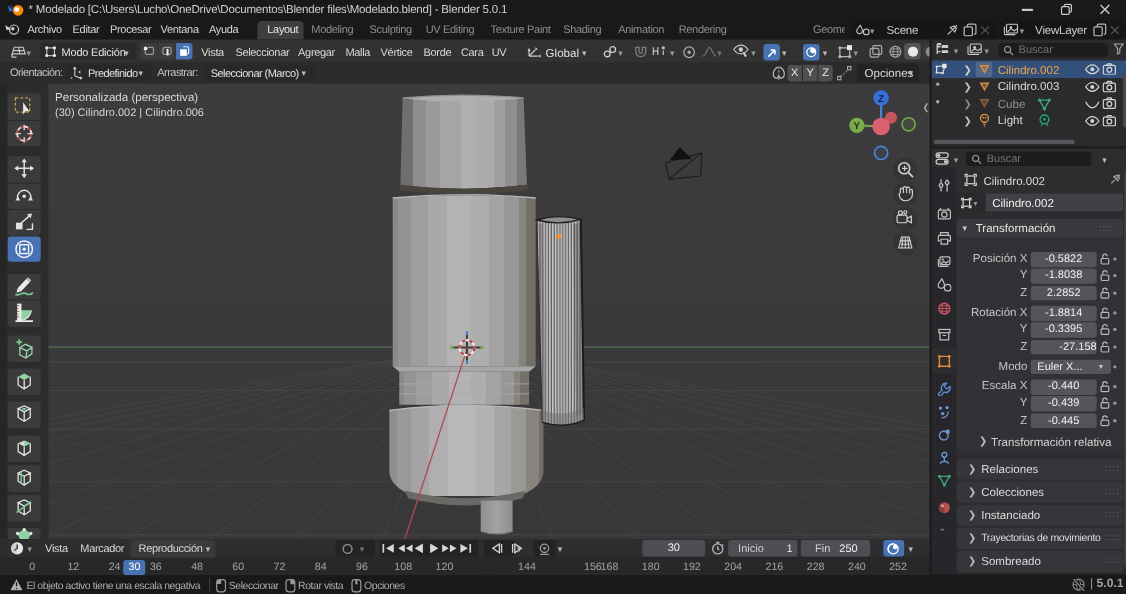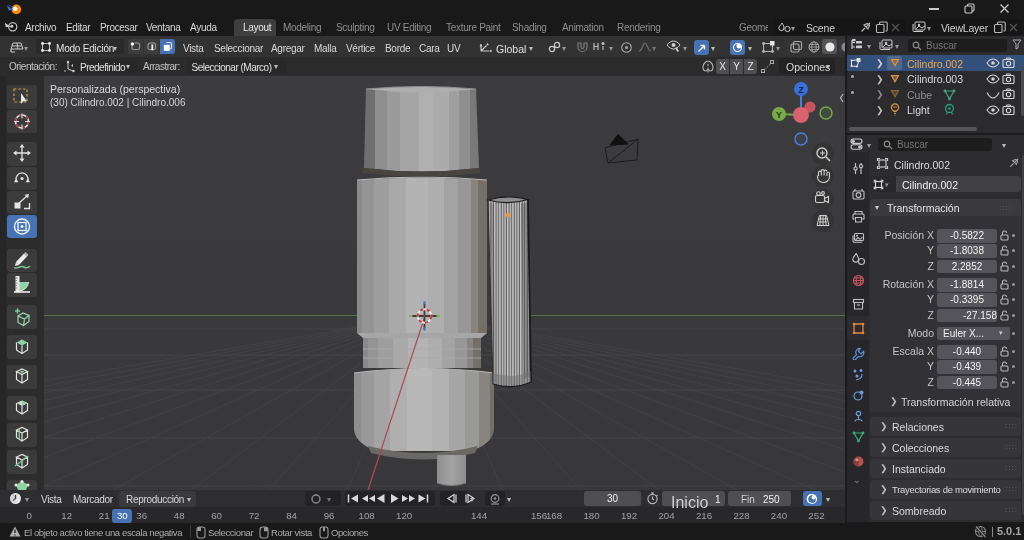--- a/index.html
+++ b/index.html
@@ -19,20 +19,21 @@
 <body>
 <div id="app">
 
 <div class="abs" style="left:0;top:0;width:1024px;height:18px;background:#191919;"></div>
 <svg class="abs" style="left:7px;top:3px;" width="15" height="12" viewBox="0 0 20 16">
   <circle cx="12.5" cy="8.5" r="6.5" fill="#ff8808"></circle>
   <circle cx="11" cy="7.5" r="3" fill="#fff"></circle>
   <path d="M1 2 L10 8 L4 3 Z" fill="#2a6fd0"></path>
   <path d="M0 3 L8 9 L2 10 Z" fill="#2a6fd0"></path>
 </svg>
+<div class="abs ttxt" style="left:26px;top:3px;">* Modelado [C:\Users\Lucho\OneDrive\Documentos\Blender files\Modelado.blend] - Blender 5.0.1</div>
 <div class="abs" style="left:929px;top:8px;width:10px;height:1.5px;background:#c8c8c8;"></div>
 <svg class="abs" style="left:964px;top:3px;" width="11" height="11" viewBox="0 0 11 11">
       <rect x="1" y="3" width="7" height="7" rx="1" fill="none" stroke="#c8c8c8" stroke-width="1.1"></rect>
       <path d="M3.5 3 V2 a1 1 0 0 1 1 -1 H9 a1 1 0 0 1 1 1 V7 a1 1 0 0 1 -1 1 H8" fill="none" stroke="#c8c8c8" stroke-width="1.1"></path>
     </svg>
 <svg class="abs" style="left:999px;top:3px;" width="11" height="11" viewBox="0 0 11 11">
       <path d="M1.5 1.5 L9.5 9.5 M9.5 1.5 L1.5 9.5" stroke="#c8c8c8" stroke-width="1.3"></path>
     </svg>
 
 <div class="abs" style="left:0;top:18px;width:1024px;height:18px;background:#191919;"></div>
@@ -885,36 +886,36 @@
       <circle cx="6" cy="5.5" r="1.2" fill="#9a9a9a"></circle>
       <path d="M2 11 h8" stroke="#9a9a9a" stroke-width="1.1"></path>
     </svg>
 <div class="abs" style="left:507px;top:495px;color:#bbb;font-size:8px;">▾</div>
 <div class="abs" style="left:584px;top:491px;width:57px;height:15px;background:#4f4f53;border-radius:3px;color:#f0f0f0;font-size:10px;text-align:center;line-height:15px;">30</div>
 <svg class="abs" style="left:646px;top:492px;" width="13" height="13" viewBox="0 0 13 13">
       <circle cx="6.5" cy="7" r="4.6" fill="none" stroke="#b5b5b5" stroke-width="1.2"></circle>
       <path d="M6.5 4.5 V7 L8 8 M5 1 h3 M6.5 1 v1.5 M10.5 3 l1 1" stroke="#b5b5b5" stroke-width="1.2" fill="none"></path>
     </svg>
 <div class="abs" style="left:662px;top:491px;width:63px;height:15px;background:#4f4f53;border-radius:3px;"></div>
-<div class="abs" style="left:671px;top:493.5px;color:#cfcfcf;font-size:16px;">Inicio</div>
+<div class="abs" style="left:671px;top:493.5px;color:#cfcfcf;font-size:10px;">Inicio</div>
 <div class="abs" style="left:715px;top:493.5px;color:#f0f0f0;font-size:10px;">1</div>
 <div class="abs" style="left:728px;top:491px;width:63px;height:15px;background:#4f4f53;border-radius:3px;"></div>
 <div class="abs" style="left:741px;top:493.5px;color:#cfcfcf;font-size:10px;text-align:right;">Fin</div>
 <div class="abs" style="left:763px;top:493.5px;color:#f0f0f0;font-size:10px;">250</div>
 <div class="abs" style="left:803px;top:491px;width:19px;height:15px;background:#4772b3;border-radius:3px;"></div>
 <svg class="abs" style="left:806px;top:493px;" width="12" height="12" viewBox="0 0 12 12">
       <circle cx="6" cy="6" r="4.5" fill="none" stroke="#fff" stroke-width="1.2"></circle>
       <circle cx="7.8" cy="4.2" r="2.2" fill="#fff"></circle>
       <path d="M6 1.5 A4.5 4.5 0 0 0 3 9.5" fill="none" stroke="#fff" stroke-width="1.2"></path>
     </svg>
 <div class="abs" style="left:826px;top:495px;color:#bbb;font-size:8px;">▾</div>
 <div id="ruler" style="position:absolute;left:0;top:510px;color:#a2a2a2;font-size:9.7px;">
       <span style="position:absolute;left:29.2px;top:0;transform:translateX(-50%);">0</span>
       <span style="position:absolute;left:66.688px;top:0;transform:translateX(-50%);">12</span>
-      <span style="position:absolute;left:104.176px;top:0;transform:translateX(-50%);">21</span>
+      <span style="position:absolute;left:104.176px;top:0;transform:translateX(-50%);">24</span>
       <span style="position:absolute;left:141.664px;top:0;transform:translateX(-50%);">36</span>
       <span style="position:absolute;left:179.152px;top:0;transform:translateX(-50%);">48</span>
       <span style="position:absolute;left:216.64px;top:0;transform:translateX(-50%);">60</span>
       <span style="position:absolute;left:254.128px;top:0;transform:translateX(-50%);">72</span>
       <span style="position:absolute;left:291.616px;top:0;transform:translateX(-50%);">84</span>
       <span style="position:absolute;left:329.104px;top:0;transform:translateX(-50%);">96</span>
       <span style="position:absolute;left:366.592px;top:0;transform:translateX(-50%);">108</span>
       <span style="position:absolute;left:404.08px;top:0;transform:translateX(-50%);">120</span>
       <span style="position:absolute;left:441.568px;top:0;transform:translateX(-50%);margin-top:12px;">132</span>
       <span style="position:absolute;left:479.056px;top:0;transform:translateX(-50%);">144</span>

